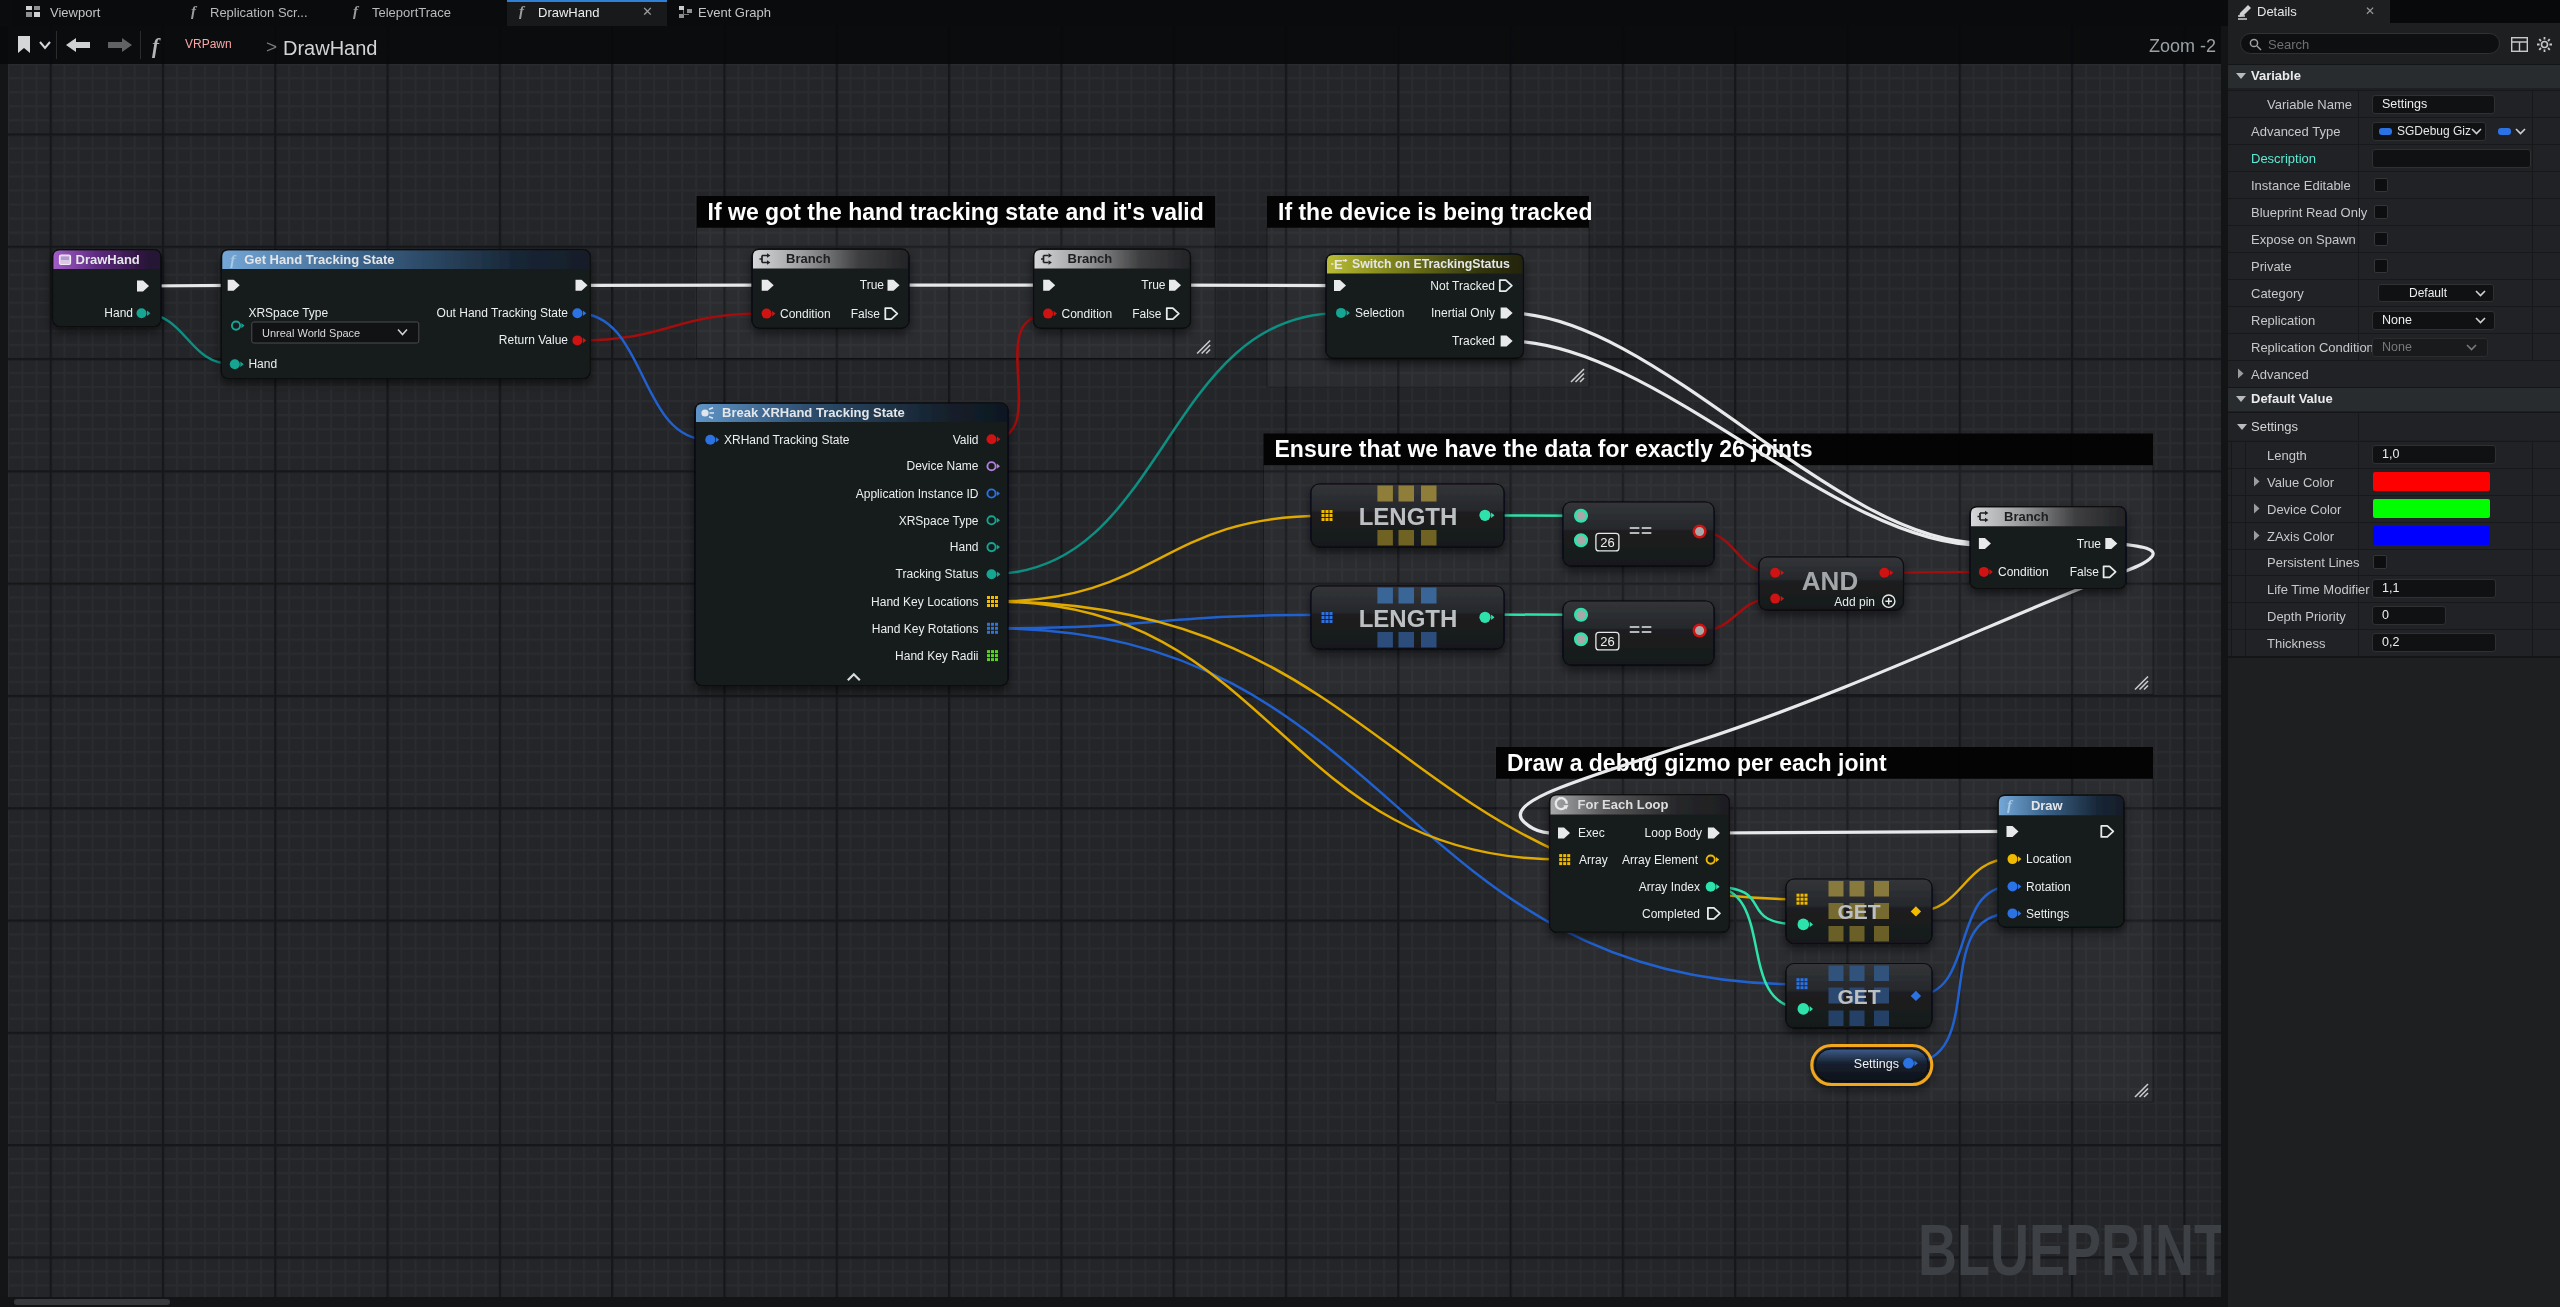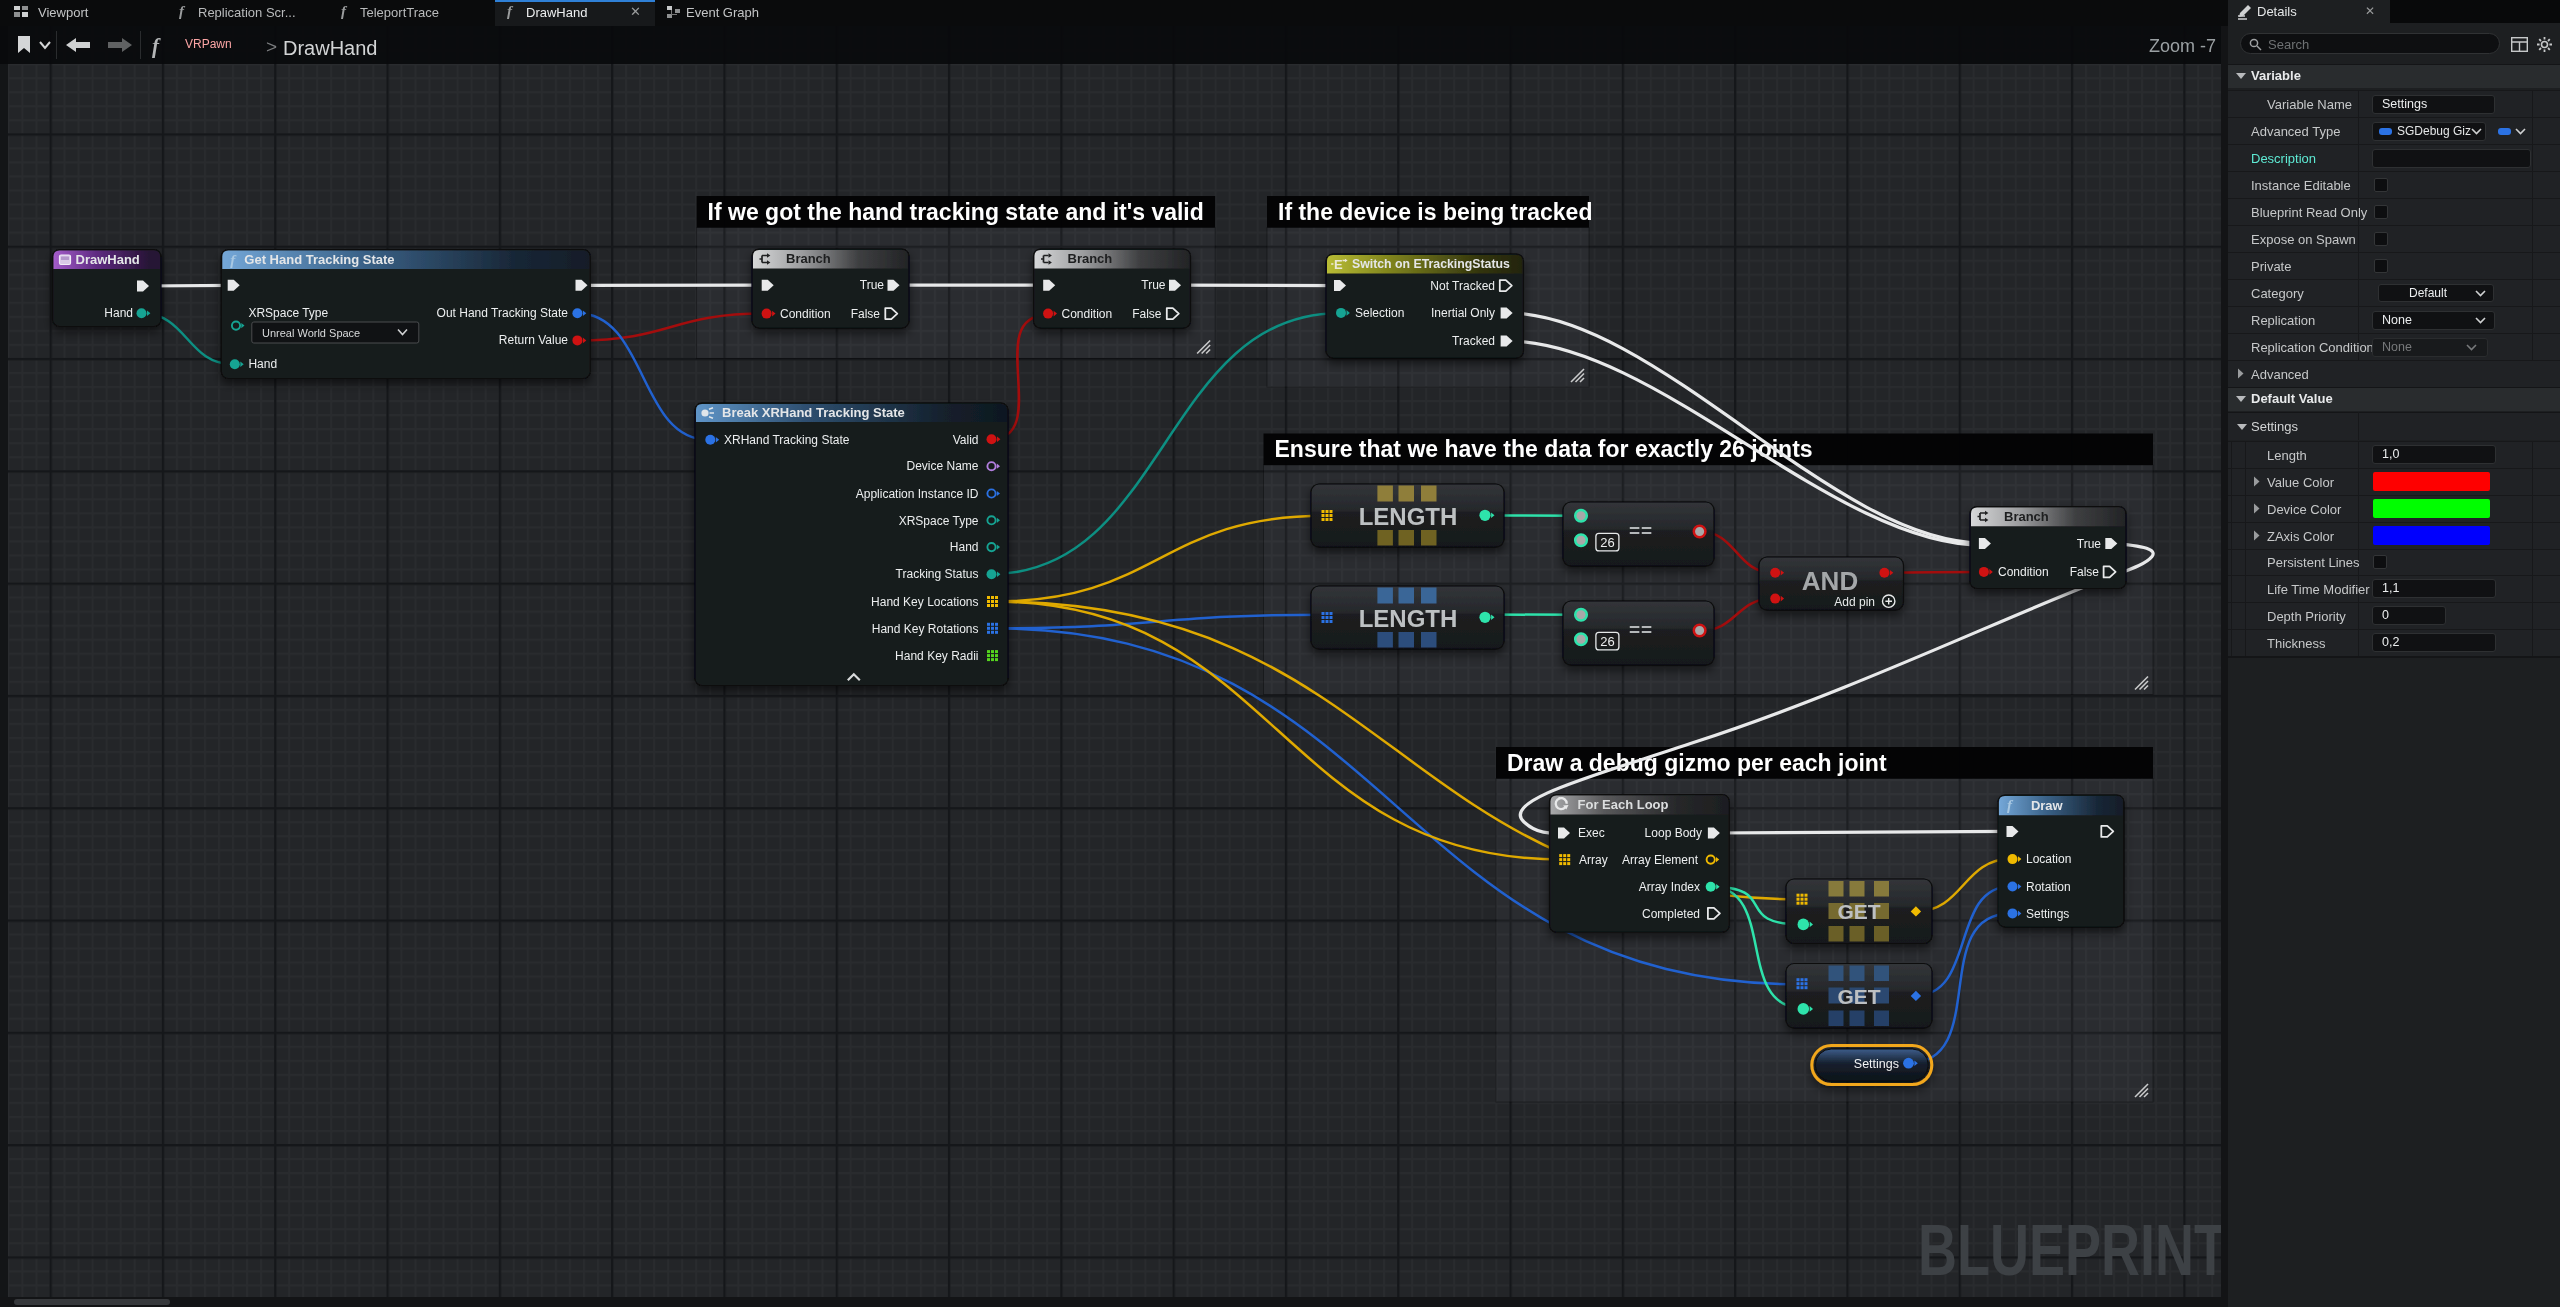--- a/index.html
+++ b/index.html
@@ -460,21 +460,21 @@
 <circle cx="2012.5" cy="859.1" r="5.0" fill="#f0ba00"></circle>
 <path d="M2018.0,856.3 l3.4,2.8 l-3.4,2.8 z" stroke="none" stroke-width="0" fill="#f0ba00"></path>
 <text x="2026.0" y="863.3" font-family="Liberation Sans, sans-serif" font-size="12" fill="#eceeef" text-anchor="start" font-weight="normal">Location</text>
 <circle cx="2012.5" cy="886.5" r="5.0" fill="#2b72e4"></circle>
 <path d="M2018.0,883.7 l3.4,2.8 l-3.4,2.8 z" stroke="none" stroke-width="0" fill="#2b72e4"></path>
 <text x="2026.0" y="890.7" font-family="Liberation Sans, sans-serif" font-size="12" fill="#eceeef" text-anchor="start" font-weight="normal">Rotation</text>
 <circle cx="2012.5" cy="913.4" r="5.0" fill="#2b72e4"></circle>
 <path d="M2018.0,910.6 l3.4,2.8 l-3.4,2.8 z" stroke="none" stroke-width="0" fill="#2b72e4"></path>
 <text x="2026.0" y="917.6" font-family="Liberation Sans, sans-serif" font-size="12" fill="#eceeef" text-anchor="start" font-weight="normal">Settings</text>
 </svg>
-<div class="abs" style="left:0;top:0;width:2412px;height:26px;background:#0a0b0c">
+<div class="abs" style="left:12px;top:0;width:2412px;height:26px;background:#0a0b0c">
 <div class="abs" style="left:14px;top:6px;width:14px;height:11px">
         <div class="abs" style="left:0;top:0;width:6px;height:4px;background:#cfd1d2"></div>
         <div class="abs" style="left:8px;top:0;width:6px;height:4px;background:#8e9091"></div>
         <div class="abs" style="left:0;top:6px;width:6px;height:5px;background:#8e9091"></div>
         <div class="abs" style="left:8px;top:6px;width:6px;height:5px;background:#cfd1d2"></div>
       </div>
 <div class="abs" style="left:38px;top:5px;color:#c3c5c6;font-size:13px">Viewport</div>
 <div class="abs" style="left:179px;top:3px;color:#9a9c9d;font-size:15px;font-family:'Liberation Serif',serif;font-style:italic;font-weight:bold">f</div>
       <div class="abs" style="left:198px;top:5px;color:#b9bbbc;font-size:13px">Replication Scr...</div>
 <div class="abs" style="left:341px;top:3px;color:#9a9c9d;font-size:15px;font-family:'Liberation Serif',serif;font-style:italic;font-weight:bold">f</div>
@@ -499,21 +499,21 @@
 <div class="abs" style="left:56px;top:5px;width:1px;height:28px;background:#2a2c2e"></div>
 <svg class="abs" style="left:64px;top:9px" width="70" height="20" viewBox="0 0 70 20">
         <path d="M2,10 L12,3 V7 H26 V13 H12 V17 Z" fill="#cfd1d2"></path>
         <path d="M68,10 L58,3 V7 H44 V13 H58 V17 Z" fill="#606263"></path>
       </svg>
 <div class="abs" style="left:140px;top:5px;width:1px;height:28px;background:#2a2c2e"></div>
 <div class="abs" style="left:152px;top:8px;color:#b4b6b7;font-size:21px;font-family:'Liberation Serif',serif;font-style:italic;font-weight:bold">f</div>
 <div class="abs" style="left:185px;top:11px;color:#fca5a5;font-size:12px">VRPawn</div>
 <div class="abs" style="left:266px;top:10px;color:#7b7d7f;font-size:19px">&gt;</div>
 <div class="abs" style="left:283px;top:11px;color:#d2d4d5;font-size:20px">DrawHand</div>
-<div class="abs" style="left:2145px;top:10px;width:71px;color:#9aa0a3;font-size:18px;text-align:right">Zoom -7</div>
+<div class="abs" style="left:2145px;top:10px;width:71px;color:#9aa0a3;font-size:18px;text-align:right">Zoom -2</div>
 </div>
 <div class="abs" style="left:0;top:1297px;width:2228px;height:10px;background:#131416"></div>
 <div class="abs" style="left:14px;top:1299px;width:156px;height:6px;border-radius:3px;background:#37393c"></div>
 <div class="abs" style="left:2221px;top:26px;width:7px;height:1281px;background:#131416"></div>
 <div class="abs" style="left:2228px;top:0;width:332px;height:1307px;background:#1d1f21">
       <div class="abs" style="left:0;top:0;width:332px;height:23px;background:#08090a"></div>
       <div class="abs" style="left:0;top:0;width:162px;height:23px;background:#1d1f21"></div>
       <svg class="abs" style="left:8px;top:4px" width="16" height="16" viewBox="0 0 16 16">
         <path d="M2,12 h7 M2,15 h9" stroke="#cfd1d2" stroke-width="1.6"></path>
         <path d="M4,9 L12,1 L15,4 L7,12 L3,13 Z" fill="#cfd1d2"></path>

